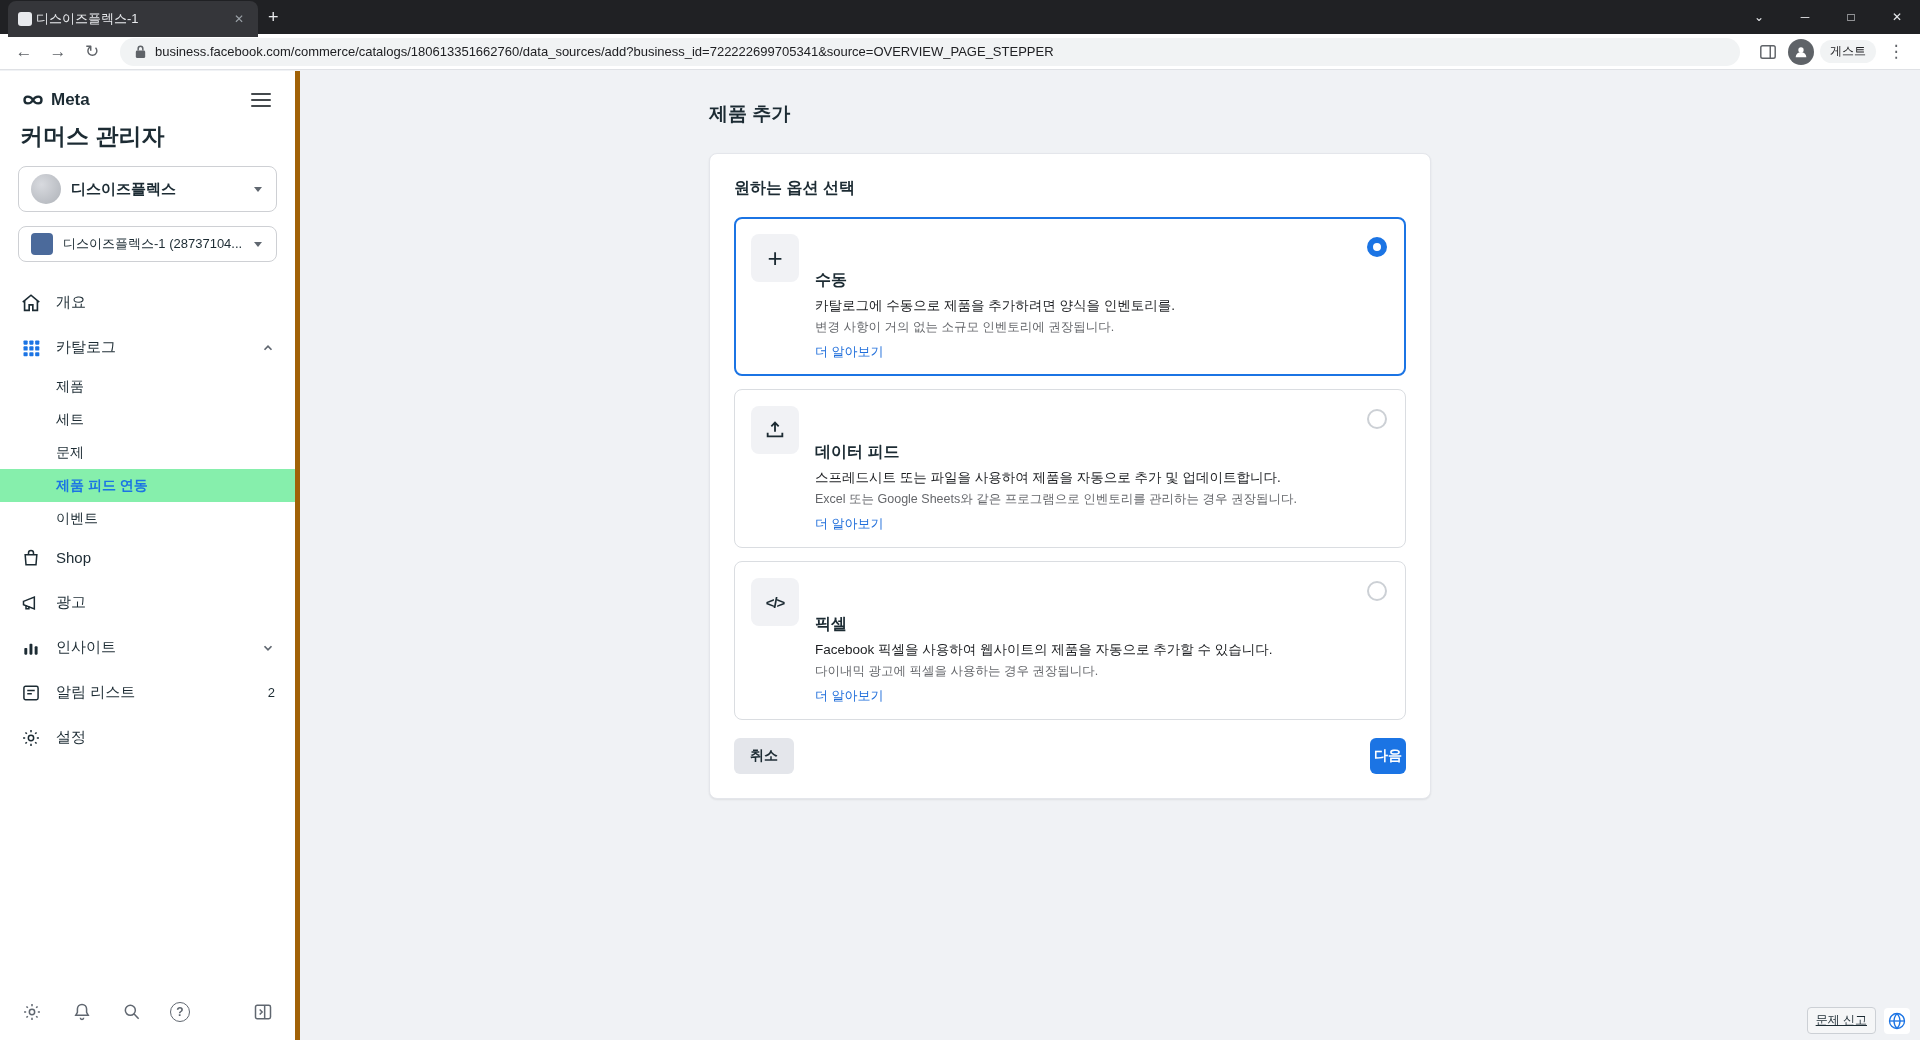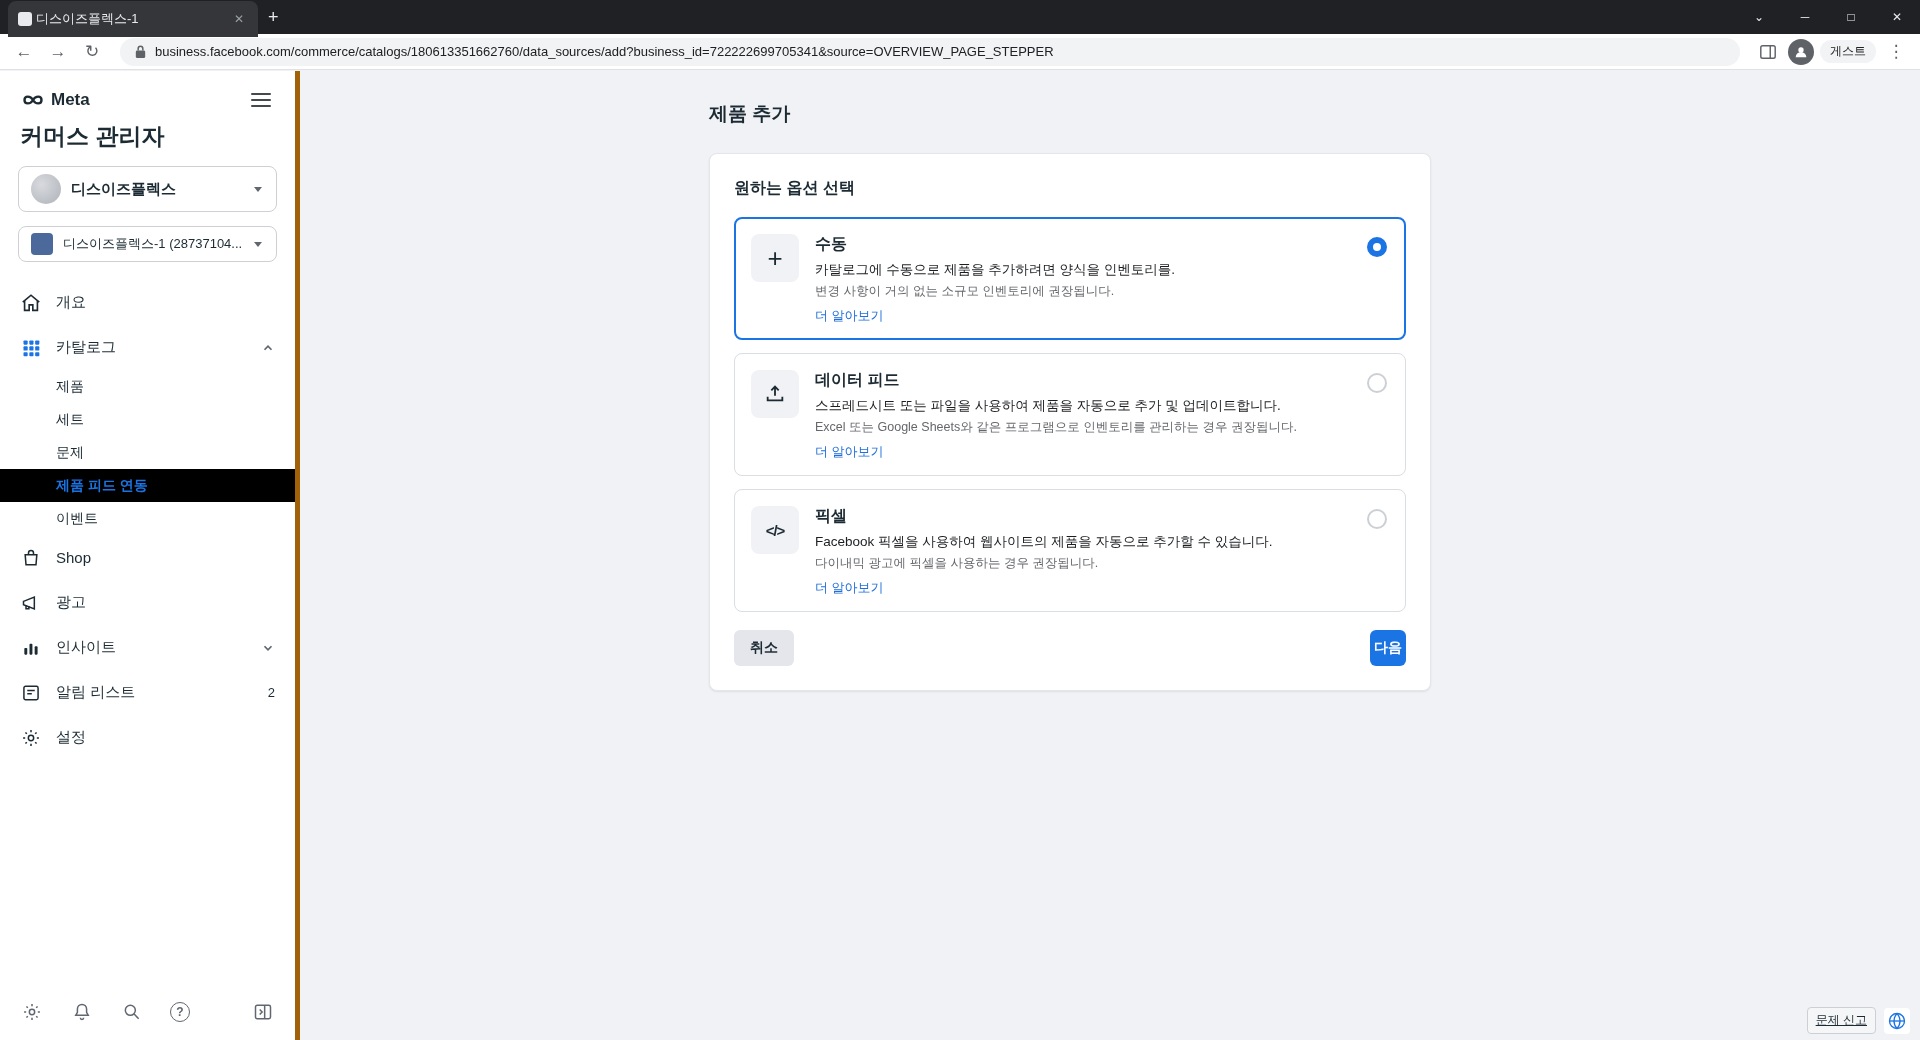--- a/index.html
+++ b/index.html
@@ -48,21 +48,21 @@
   .sel-thumb { width:22px; height:22px; border-radius:4px; flex:none; background:#4b6a9b; }
   .sel-label { font-size:15px; font-weight:bold; white-space:nowrap; overflow:hidden; flex:1; }
   .selector.small .sel-label { font-size:13px; font-weight:normal; }
   .caret { flex:none; }
 
   .nav { margin-top:18px; }
   .nav-item { display:flex; align-items:center; gap:14px; height:45px; padding:0 20px;
     font-size:15px; color:#1c2b33; cursor:default; }
   .nav-item .icon20 { width:22px; height:22px; flex:none; display:flex; align-items:center; justify-content:center; }
   .nav-sub { display:flex; align-items:center; height:33px; padding-left:56px; font-size:14px; color:#1c2b33; }
-  .nav-sub.active { background:#000000; color:#1b74e4; font-weight:bold; }
+  .nav-sub.active { background:#86efac; color:#1b74e4; font-weight:bold; }
   .nav-spacer-auto { margin-left:auto; }
   .badge-num { margin-left:auto; font-size:13px; color:#1c2b33; }
 
   .sb-bottom { position:absolute; left:0; right:0; bottom:0; height:56px; display:flex;
     align-items:center; padding:0 20px; gap:26px; }
   .sb-bot-icon { width:24px; height:24px; display:flex; align-items:center; justify-content:center; color:#606770; }
   .help-circle { width:20px; height:20px; border:1.8px solid #606770; border-radius:50%;
     display:flex; align-items:center; justify-content:center; font-size:12px; font-weight:bold; color:#606770; }
 
   
@@ -73,21 +73,21 @@
   .card { margin-top:26px; background:#fff; border:1px solid #e4e6eb; border-radius:8px;
     box-shadow:0 1px 2px rgba(0,0,0,.08); padding:24px; }
   .card-title { font-size:16px; font-weight:bold; margin-bottom:18px; }
 
   .option { display:flex; gap:16px; border:1px solid #dadde1; border-radius:8px;
     padding:16px 18px 14px 16px; margin-bottom:13px; background:#fff; }
   .option.selected { border:2px solid #1b74e4; padding:15px 17px 13px 15px; }
   .opt-iconbox { width:48px; height:48px; border-radius:8px; background:#f1f2f5; flex:none;
     display:flex; align-items:center; justify-content:center; font-size:26px; color:#1c2b33; }
   .opt-iconbox .code-glyph { font-size:15px; font-weight:bold; letter-spacing:-1px; }
-  .opt-body { flex:1; }
+  .opt-body { flex:1;margin-top:36px; }
   .opt-title { font-size:16px; font-weight:bold; margin-bottom:6px; }
   .opt-desc1 { font-size:13.5px; color:#1c1e21; margin-bottom:4px; }
   .opt-desc2 { font-size:12.5px; color:#65676b; margin-bottom:6px; }
   .opt-link { font-size:13px; color:#216fdb; cursor:pointer; }
   .radio { width:20px; height:20px; border:2px solid #ccd0d5; border-radius:50%;
     flex:none; align-self:flex-start; margin-top:3px; background:#fff; }
   .radio.checked { border:6.5px solid #1b74e4; }
 
   .card-footer { display:flex; justify-content:space-between; align-items:center; margin-top:18px; }
   .btn { border:none; border-radius:6px; font-size:14px; font-weight:bold; padding:9px 16px;

